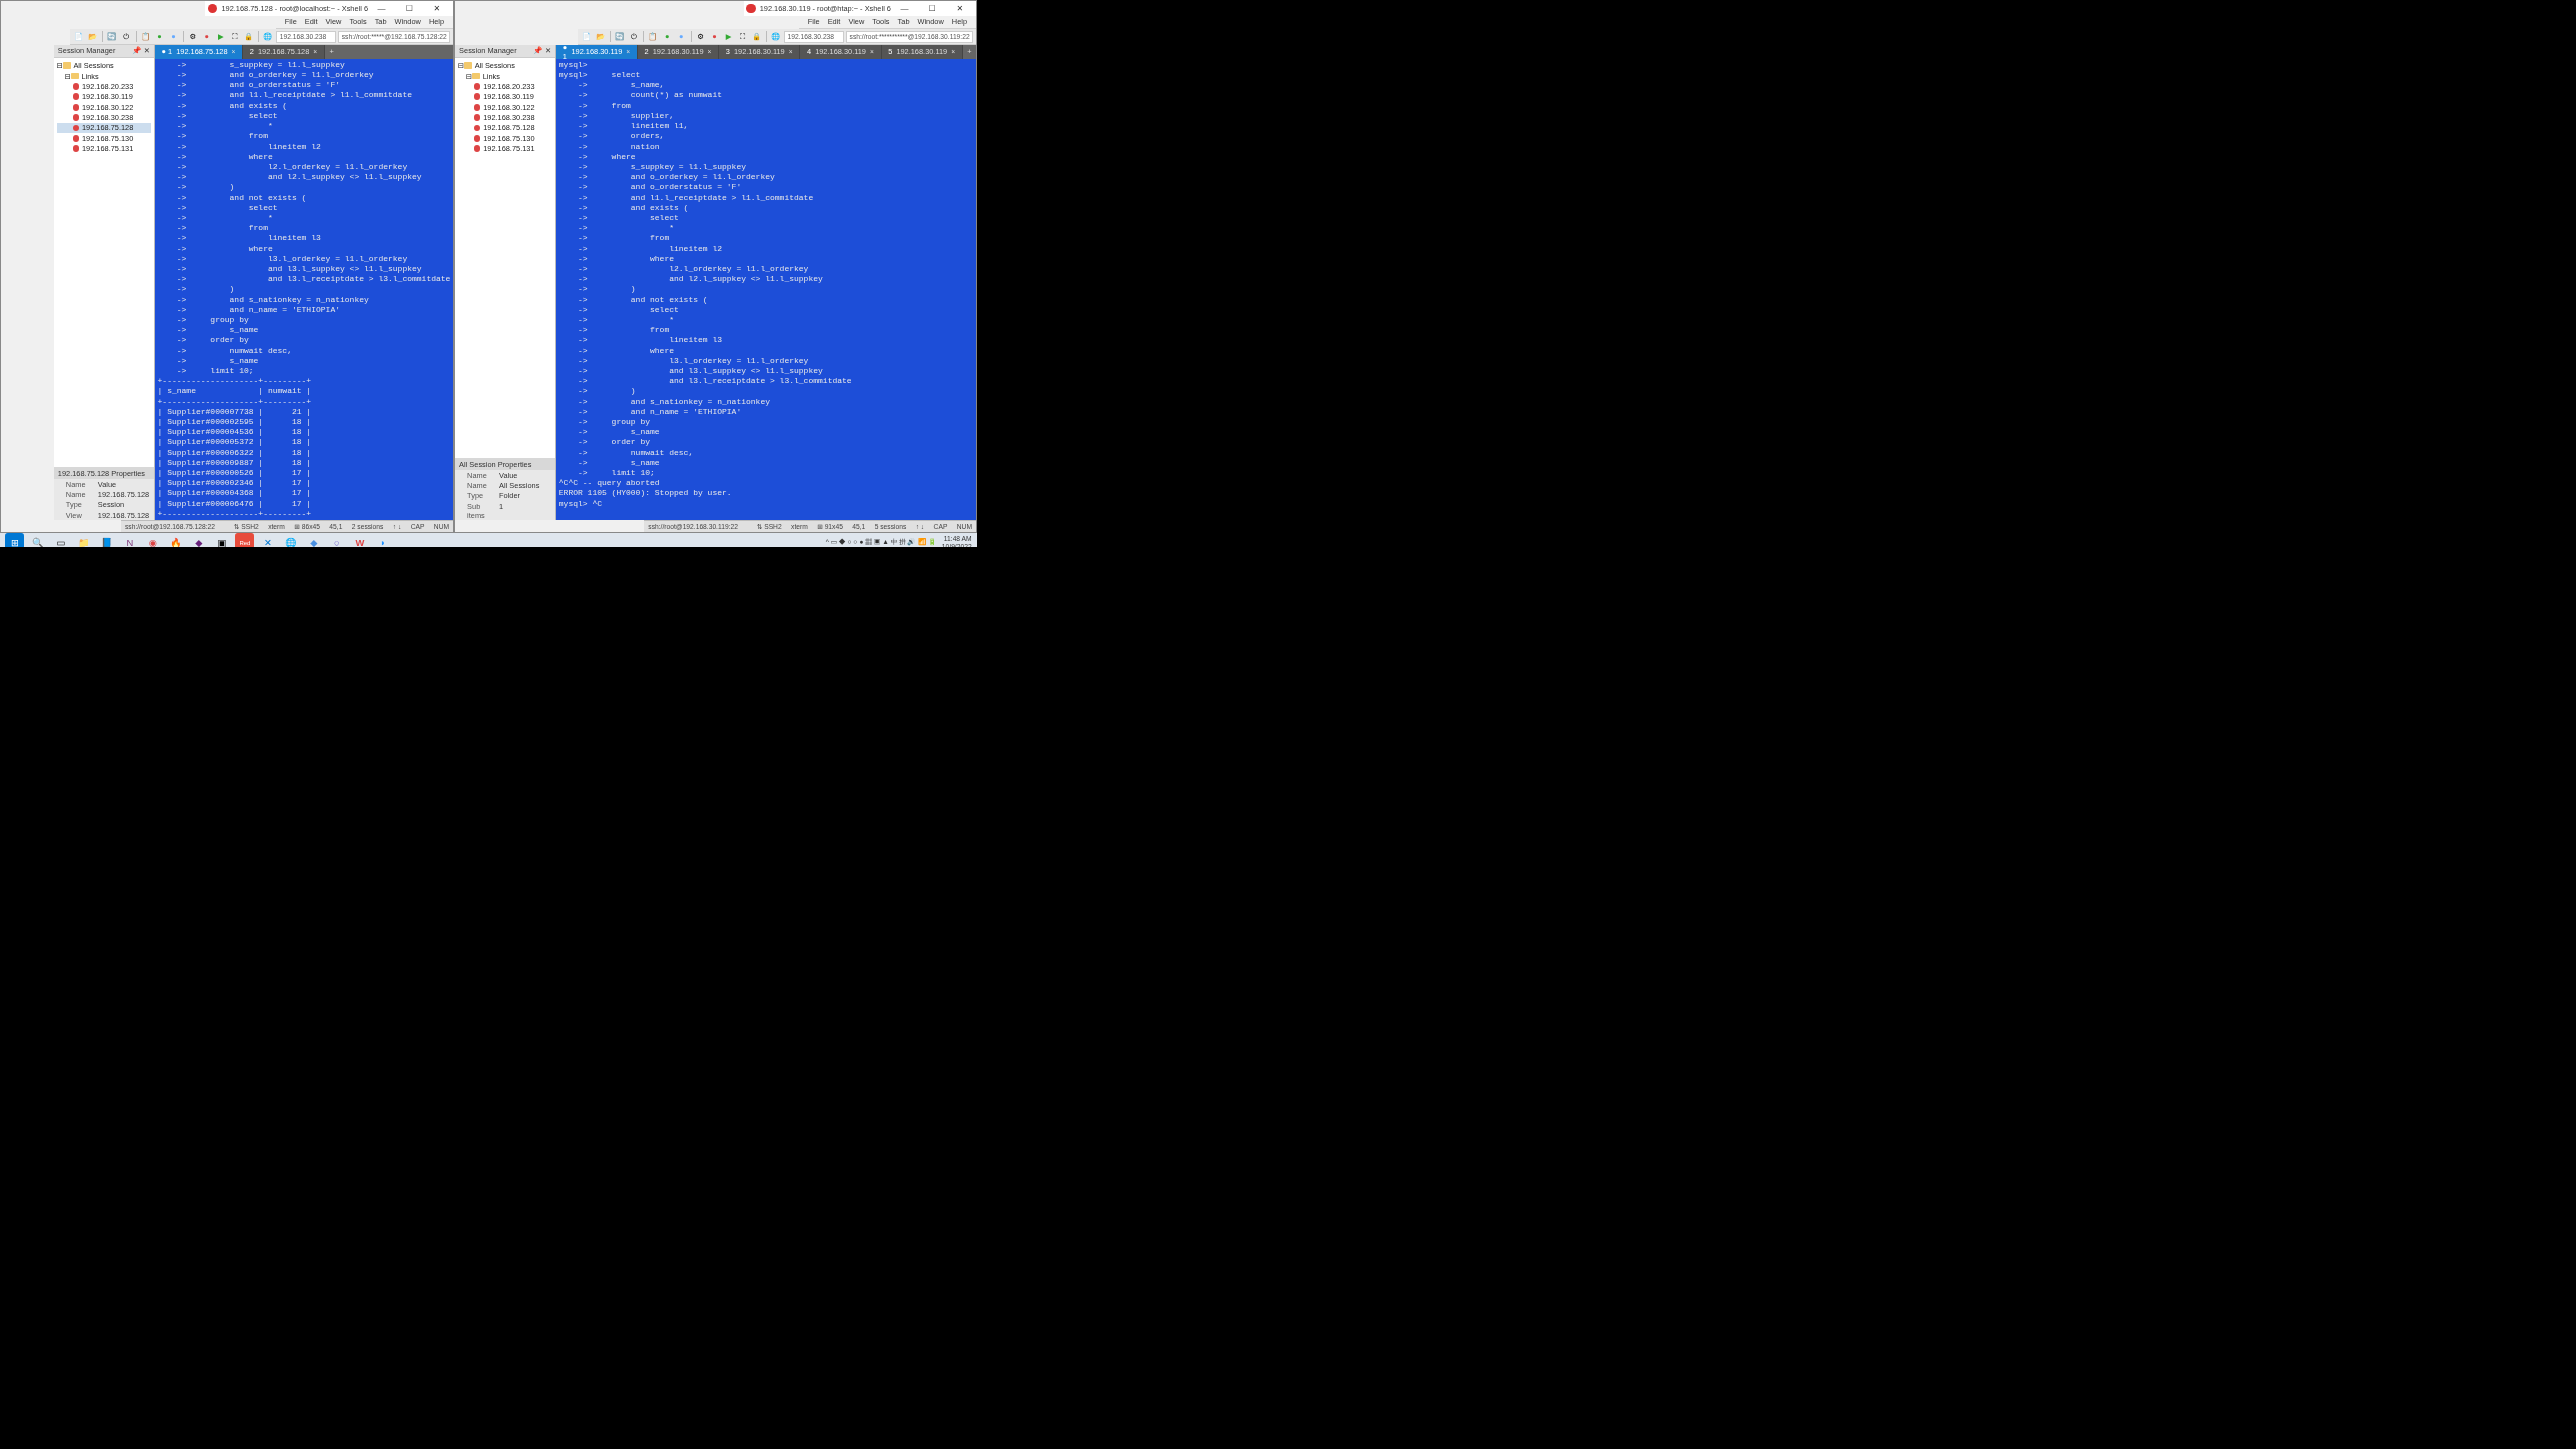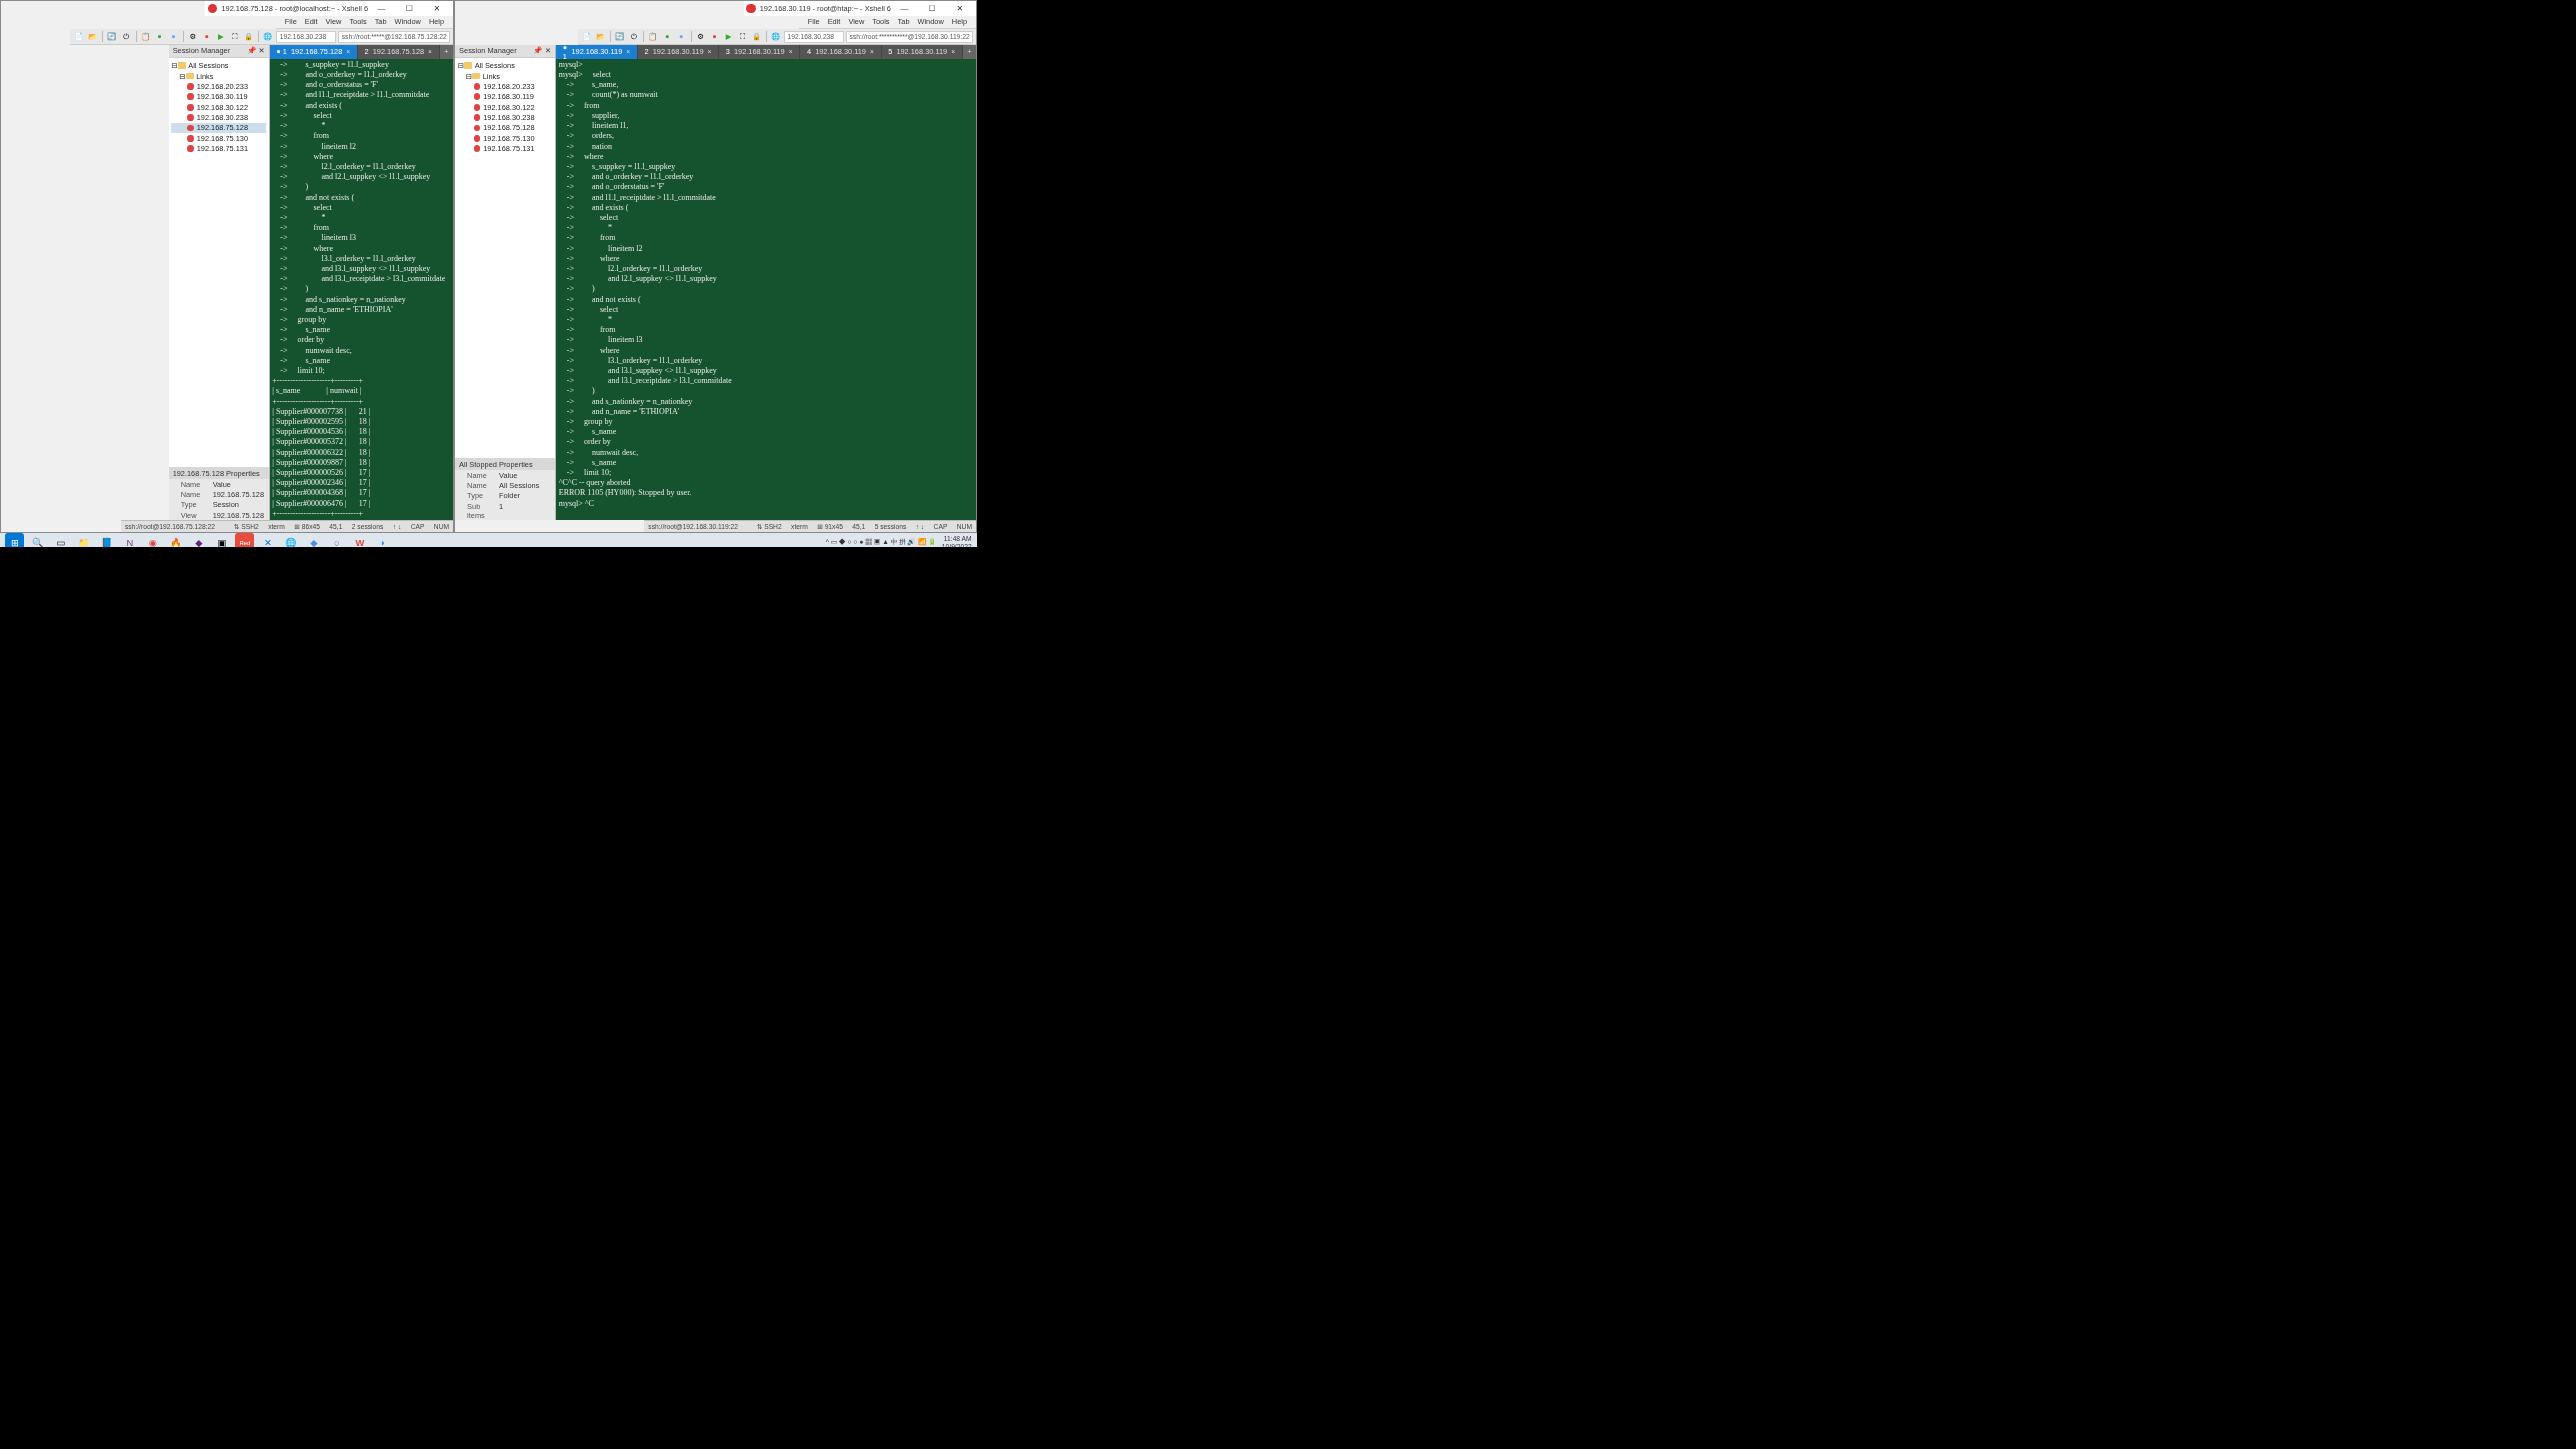--- a/index.html
+++ b/index.html
@@ -145,23 +145,23 @@
     background: #555;
     color: #ddd;
     border-right: 0.7px solid #444;
   }
   .tab.active { background: #1b7fd1; color: #fff; }
   .tab .tnum { color: #fff; }
   .tab .tclose { font-size: 6.7px; color: #ddd; }
   .tab-add { width: 13.4px; display: flex; align-items: center; justify-content: center; color: #ddd; }
   .terminal {
     flex: 1;
-    background: #14532d;
+    background: #1d4ed8;
     color: #e8e8e8;
-    font-family: Liberation Serif, serif;
+    font-family: Liberation Mono, monospace;
     font-size: 8px;
     line-height: 10.2px;
     padding: 1.3px 2.7px;
     white-space: pre;
     overflow: hidden;
   }
   .statusbar {
     height: 12px;
     background: #e0e0e0;
     border-top: 0.7px solid #bbb;
@@ -431,21 +431,21 @@
               <div class="tree-item"><span class="tree-indent"></span><span class="tree-indent"></span><span class="sess-icon"></span>192.168.20.233</div>
               <div class="tree-item"><span class="tree-indent"></span><span class="tree-indent"></span><span class="sess-icon"></span>192.168.30.119</div>
               <div class="tree-item"><span class="tree-indent"></span><span class="tree-indent"></span><span class="sess-icon"></span>192.168.30.122</div>
               <div class="tree-item"><span class="tree-indent"></span><span class="tree-indent"></span><span class="sess-icon"></span>192.168.30.238</div>
               <div class="tree-item"><span class="tree-indent"></span><span class="tree-indent"></span><span class="sess-icon"></span>192.168.75.128</div>
               <div class="tree-item"><span class="tree-indent"></span><span class="tree-indent"></span><span class="sess-icon"></span>192.168.75.130</div>
               <div class="tree-item"><span class="tree-indent"></span><span class="tree-indent"></span><span class="sess-icon"></span>192.168.75.131</div>
             </div>
         </div>
         <div class="props-panel">
-          <div class="props-title">All Stopped Properties</div>
+          <div class="props-title">All Session Properties</div>
           <div id="right-props">
               <div class="props-row">
                 <span class="k">Name</span>
                 <span class="v">Value</span>
               </div>
               <div class="props-row">
                 <span class="k">Name</span>
                 <span class="v">All Sessions</span>
               </div>
               <div class="props-row">

